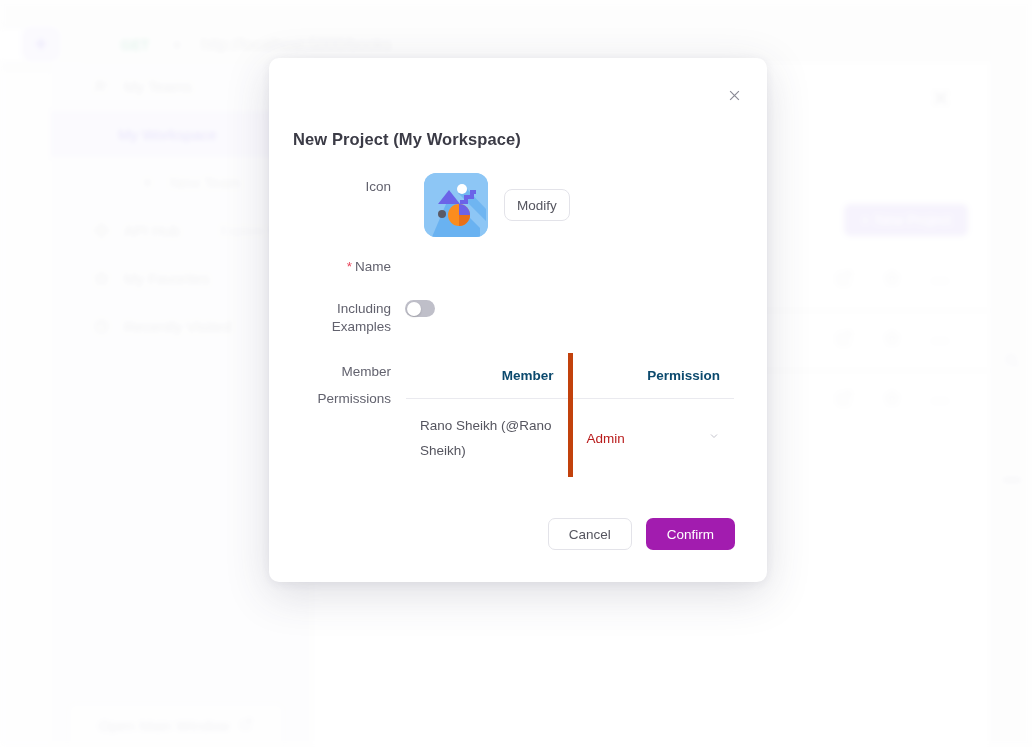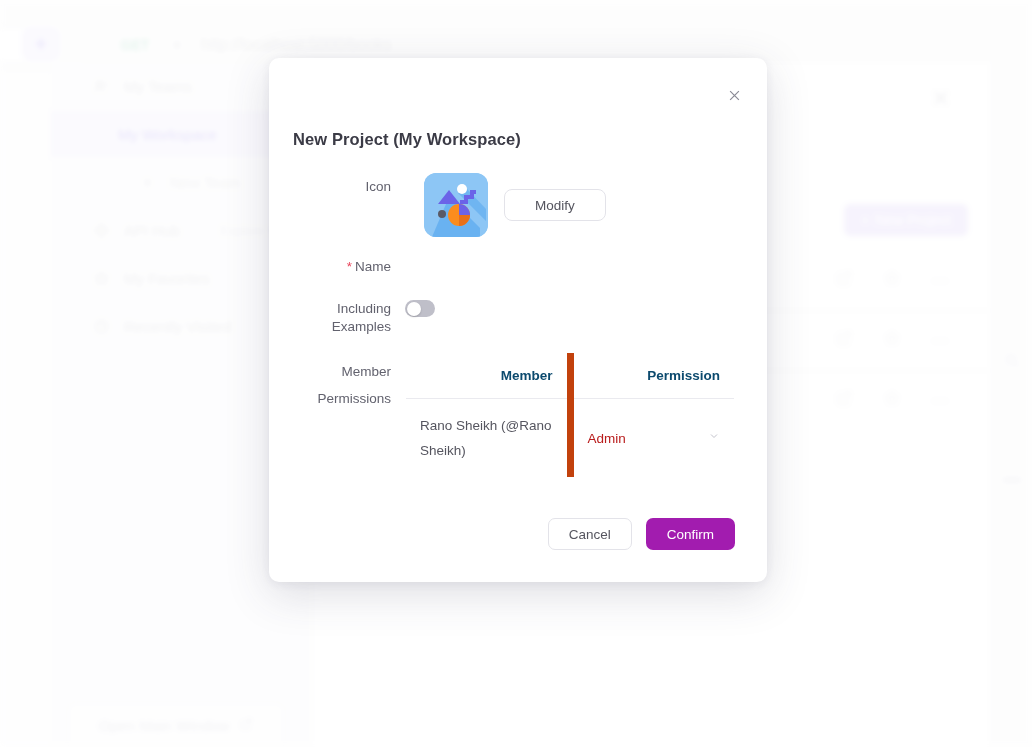--- a/index.html
+++ b/index.html
@@ -283,21 +283,21 @@
   .project-icon {
     width: 64px; height: 64px;
     border-radius: 12px;
     background: #8dc6f5;
     position: relative;
     overflow: hidden;
     flex: none;
   }
   .btn-modify {
     height: 32px;
-    padding: 0 30px;
+    padding: 0 12px;
     border: 1px solid #e3e3e9;
     border-radius: 8px;
     background: #fff;
     color: #55555f;
     font-size: 13.5px;
     font-family: inherit;
     cursor: pointer;
   }
 
   
@@ -348,21 +348,21 @@
     text-align: right;
     font-weight: 700;
     color: #0c4a6e;
     font-size: 13.5px;
     padding: 15px 14px;
     border-bottom: 1px solid #eaeaef;
     background: #fff;
   }
   .perm-table th + th,
   .perm-table td + td {
-    border-left: 7px solid #c2410c;
+    border-left: 5px solid #c2410c;
   }
   .perm-table td {
     padding: 14px;
     font-size: 13.5px;
     color: #55555f;
     vertical-align: middle;
     line-height: 25px;
   }
   .perm-select {
     display: flex;

